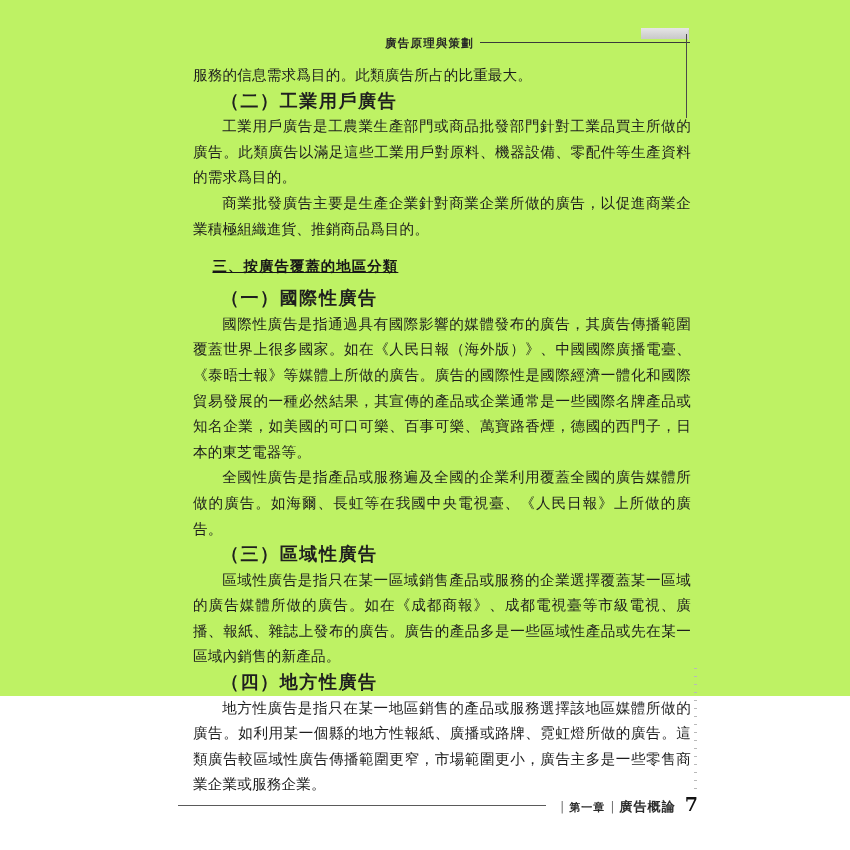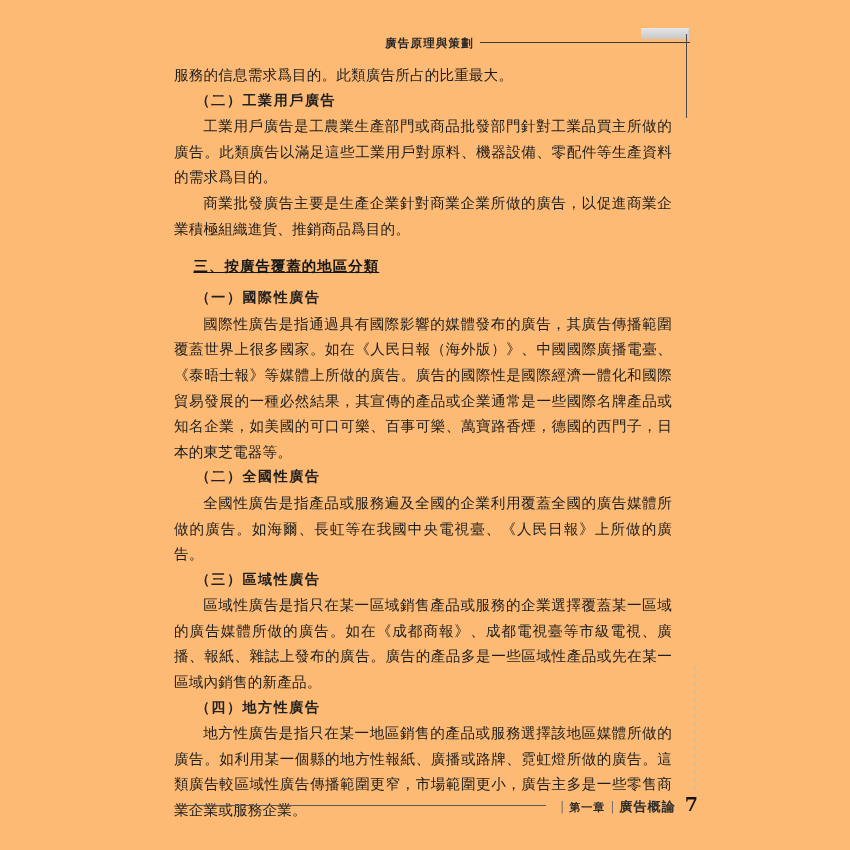--- a/index.html
+++ b/index.html
@@ -10,22 +10,22 @@
     width: 850px;
     height: 850px;
     background: #ffffff;
     font-family: "DejaVu Serif", "Liberation Serif", serif;
     overflow: hidden;
   }
 
   .page {
     position: relative;
     width: 850px;
-    height: 850px;
-    background: #fdba74;
+    height: 696px;
+    background: #bef264;
   }
 
   
   .header {
     position: absolute;
     left: 178px;
     top: 30px;
     width: 512px;
     height: 26px;
     display: flex;
@@ -71,42 +71,42 @@
     left: 688px;
     top: 30px;
     width: 1px;
     height: 10px;
     background: #d0d0d0;
   }
 
   
   .content {
     position: absolute;
-    left: 174px;
+    left: 193px;
     top: 62px;
     width: 498px;
   }
 
   p.para {
     margin: 0;
     font-size: 14.6px;
     line-height: 25.6px;
     color: #1d1d1d;
     text-align: justify;
     text-justify: inter-ideograph;
     letter-spacing: 0.15px;
     font-family: "DejaVu Serif", "Liberation Serif", serif;
   }
   p.indent {
     text-indent: 2em;
   }
   p.subhead {
     margin: 0;
     padding-left: 1.55em;
-    font-size: 14px;
+    font-size: 18px;
     line-height: 25.6px;
     color: #1f1f1f;
     font-weight: 600;
     letter-spacing: 1.6px;
     font-family: "DejaVu Serif", "Liberation Serif", serif;
   }
   h2.section-head {
     margin: 12px 0 6px 0;
     padding-left: 1.35em;
     font-size: 14.4px;
@@ -205,21 +205,20 @@
 
 
     <p class="para indent">商業批發廣告主要是生產企業針對商業企業所做的廣告，以促進商業企業積極組織進貨、推銷商品爲目的。</p>
 
     <h2 class="section-head">三、按廣告覆蓋的地區分類</h2>
 
     <p class="subhead">（一）國際性廣告</p>
 
     <p class="para indent">國際性廣告是指通過具有國際影響的媒體發布的廣告，其廣告傳播範圍覆蓋世界上很多國家。如在《人民日報（海外版）》、中國國際廣播電臺、《泰晤士報》等媒體上所做的廣告。廣告的國際性是國際經濟一體化和國際貿易發展的一種必然結果，其宣傳的產品或企業通常是一些國際名牌產品或知名企業，如美國的可口可樂、百事可樂、萬寶路香煙，德國的西門子，日本的東芝電器等。</p>
 
-    <p class="subhead">（二）全國性廣告</p>
 
     <p class="para indent">全國性廣告是指產品或服務遍及全國的企業利用覆蓋全國的廣告媒體所做的廣告。如海爾、長虹等在我國中央電視臺、《人民日報》上所做的廣告。</p>
 
     <p class="subhead">（三）區域性廣告</p>
 
     <p class="para indent">區域性廣告是指只在某一區域銷售產品或服務的企業選擇覆蓋某一區域的廣告媒體所做的廣告。如在《成都商報》、成都電視臺等市級電視、廣播、報紙、雜誌上發布的廣告。廣告的產品多是一些區域性產品或先在某一區域內銷售的新產品。</p>
 
     <p class="subhead">（四）地方性廣告</p>
 
     <p class="para indent">地方性廣告是指只在某一地區銷售的產品或服務選擇該地區媒體所做的廣告。如利用某一個縣的地方性報紙、廣播或路牌、霓虹燈所做的廣告。這類廣告較區域性廣告傳播範圍更窄，市場範圍更小，廣告主多是一些零售商業企業或服務企業。</p>

